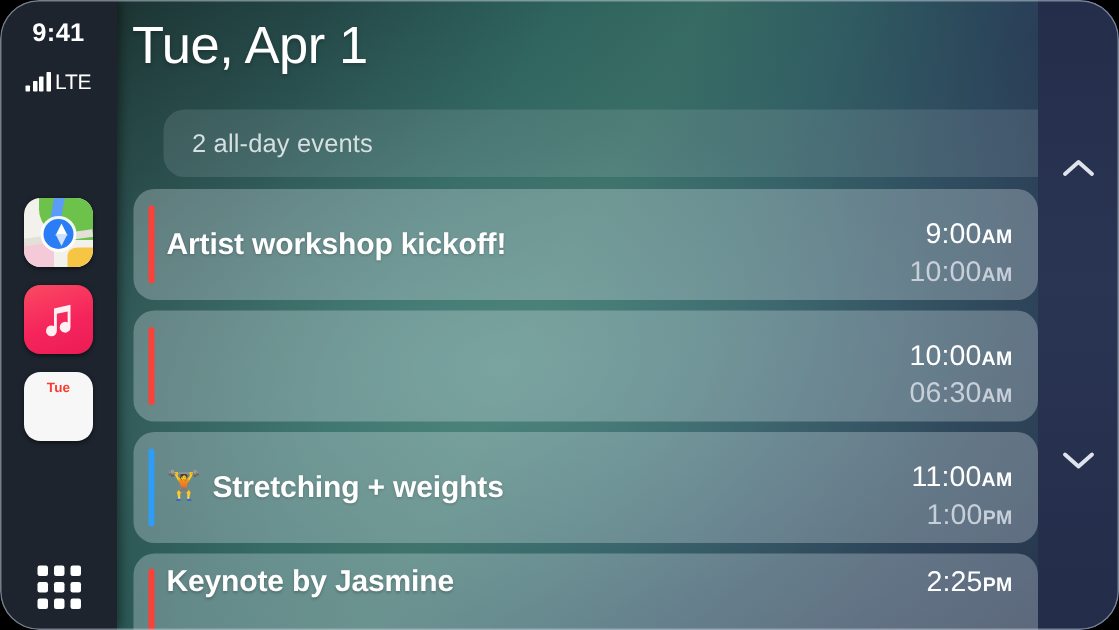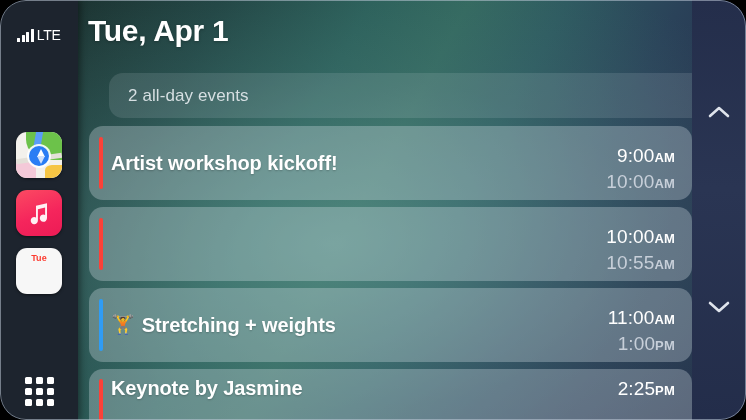--- a/index.html
+++ b/index.html
@@ -239,22 +239,22 @@
         #2e5a60 55%,
         #2a4259 68%,
         #26324f 80%,
         #222c48 92%,
         #202a45 100%);
   }
 
   .page-title {
     position: absolute;
     left: 10px; top: 14px;
-    font-size: 30px;
-    font-weight: 700;
+    font-size: 35px;
+    font-weight: 400;
     color: #ffffff;
     letter-spacing: -0.3px;
     line-height: 34px;
     text-shadow: 0 1px 3px rgba(0,0,0,0.25);
   }
 
   
   .allday {
     position: absolute;
     left: 11px; top: 73px;
@@ -376,20 +376,21 @@
   #chev-down { top: 294px; }
 </style>
 </head>
 <body>
 
 <div id="screen">
 
   <div id="sidebar">
 
     <div class="status">
+      <div class="status-time">9:41</div>
       <div class="status-signal">
         <span class="bars">
           <i></i>
             <i></i>
             <i></i>
             <i></i>
         </span>
         <span class="carrier">LTE</span>
       </div>
     </div>
@@ -450,21 +451,21 @@
           </div>
           <div class="event-times">
             <div class="time-start"><span>9:00</span><span class="ampm">AM</span></div>
             <div class="time-end"><span>10:00</span><span class="ampm">AM</span></div>
           </div>
         </div>
         <div class="event-card">
           <span class="accent" style="background: rgb(252, 65, 56);"></span>
           <div class="event-times">
             <div class="time-start"><span>10:00</span><span class="ampm">AM</span></div>
-            <div class="time-end"><span>10:55</span><span class="ampm">AM</span></div>
+            <div class="time-end"><span>06:30</span><span class="ampm">AM</span></div>
           </div>
         </div>
         <div class="event-card">
           <span class="accent" style="background: rgb(47, 156, 245);"></span>
           <div class="event-title-wrap">
             <span class="event-emoji">🏋️</span>
             <span class="event-title">Stretching + weights</span>
           </div>
           <div class="event-times">
             <div class="time-start"><span>11:00</span><span class="ampm">AM</span></div>

